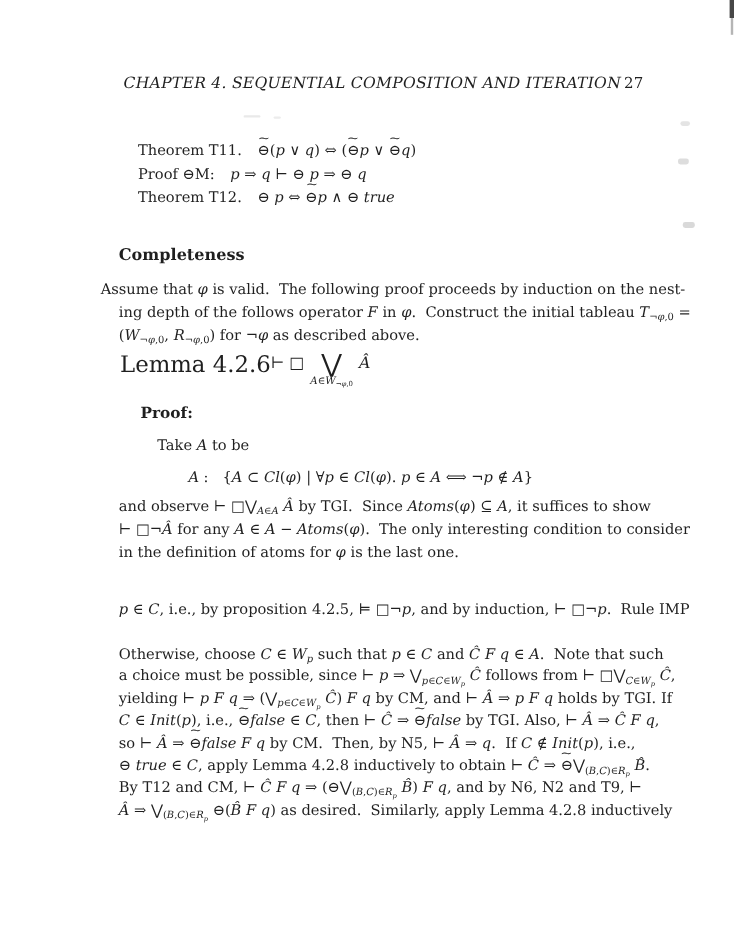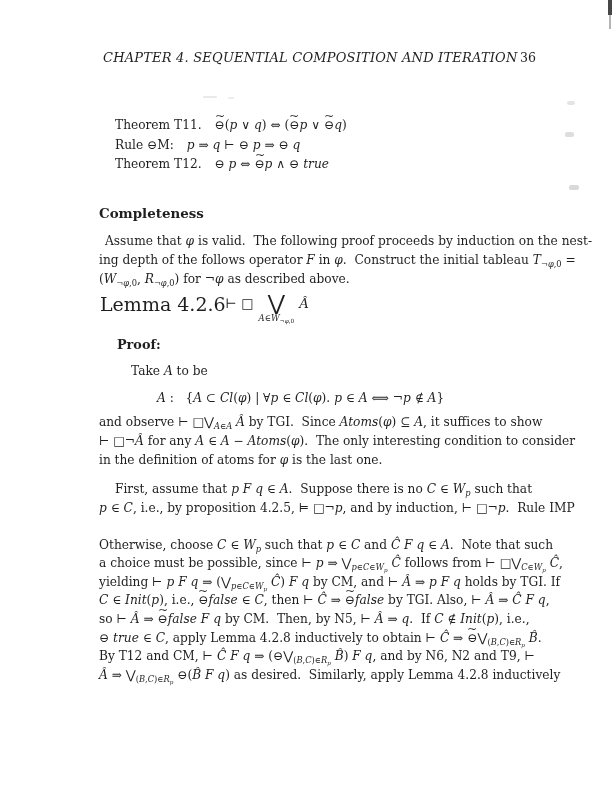--- a/index.html
+++ b/index.html
@@ -1,21 +1,21 @@
 <!DOCTYPE html>
 <html><head>
 <meta charset="utf-8">
 <style>
   html,body{margin:0;padding:0;background:#f3f3f3;}
   .page{
     position:relative;width:612px;height:791px;background:#ffffff;
     font-family:"DejaVu Serif","DejaVu Sans",serif;color:#1f1f1f;
     overflow:hidden;margin:0 auto;
   }
-  .header{position:absolute;left:103px;top:50px;width:433px;display:flex;
+  .header{position:absolute;left:103px;top:61px;width:433px;display:flex;
           justify-content:space-between;align-items:baseline;}
   .chapter{font-style:italic;font-size:13px;letter-spacing:.2px;white-space:nowrap;}
   .pagenum{font-size:12.5px;}
   .ln{position:absolute;font-size:12.2px;line-height:17px;white-space:nowrap;}
   .thlabel{margin-right:13px;}
   .heading{position:absolute;font-weight:bold;font-size:13.4px;white-space:nowrap;}
   .subheading{position:absolute;font-weight:bold;font-size:12.8px;white-space:nowrap;}
   i{font-style:italic;}
   .cal{font-style:italic;}
   sub{font-size:.68em;vertical-align:-.32em;line-height:0;}
@@ -36,35 +36,35 @@
   .edge-tail{right:1px;top:15px;width:2px;height:14px;background:#b5b5b5;}
   .smudge{background:#dedede;border-radius:2px;}
 </style>
 </head>
 <body>
 
 <div class="page">
 
   <div class="header">
     <span class="chapter">CHAPTER 4.  SEQUENTIAL COMPOSITION AND ITERATION</span>
-    <span class="pagenum">36</span>
+    <span class="pagenum">27</span>
   </div>
 
   <div class="ln" style="left:115px;top:117px">
     <span class="thlabel">Theorem T11.</span><span><span class="wt">⊖</span>(<i>p</i> ∨ <i>q</i>) ⇔ (<span class="wt">⊖</span><i>p</i> ∨ <span class="wt">⊖</span><i>q</i>)</span>
   </div>
   <div class="ln" style="left:115px;top:137px">
-    <span class="thlabel">Rule ⊖M:</span><span><i>p</i> ⇒ <i>q</i> ⊢ ⊖ <i>p</i> ⇒ ⊖ <i>q</i></span>
+    <span class="thlabel">Proof ⊖M:</span><span><i>p</i> ⇒ <i>q</i> ⊢ ⊖ <i>p</i> ⇒ ⊖ <i>q</i></span>
   </div>
   <div class="ln" style="left:115px;top:156px">
     <span class="thlabel">Theorem T12.</span><span>⊖ <i>p</i> ⇔ <span class="wt">⊖</span><i>p</i> ∧ ⊖ <i>true</i></span>
   </div>
 
   <div class="heading" style="left:99px;top:205px">Completeness</div>
-  <div class="ln" style="left:105px;top:233px">Assume that <i>φ</i> is valid.&nbsp; The following proof proceeds by induction on the nest-</div>
+  <div class="ln" style="left:84px;top:233px">Assume that <i>φ</i> is valid.&nbsp; The following proof proceeds by induction on the nest-</div>
   <div class="ln" style="left:99px;top:252px">ing depth of the follows operator <span class="cal">F</span> in <i>φ</i>.&nbsp; Construct the initial tableau <span class="cal">T</span><sub>¬<i>φ</i>,0</sub> =</div>
   <div class="ln" style="left:99px;top:271px">(<i>W</i><sub>¬<i>φ</i>,0</sub>, <i>R</i><sub>¬<i>φ</i>,0</sub>) for ¬<i>φ</i> as described above.</div>
 
   <div class="lemma-row">
     <span class="lemma-label">Lemma 4.2.6</span>
     <span class="lemma-formula">
       <span class="lf-prefix">⊢ □</span>
       <span class="veestack">
         <span class="vee-main">⋁</span>
         <span class="vee-under"><i>A</i>∈<i>W</i><sub>¬<i>φ</i>,0</sub></span>
@@ -74,21 +74,20 @@
   </div>
 
   <div class="subheading" style="left:117px;top:337px">Proof:</div>
   <div class="ln" style="left:131px;top:363px">Take <span class="cal">A</span> to be</div>
   <div class="ln" style="left:99px;top:414px">and observe ⊢ □⋁<sub><i>A</i>∈<span class="cal">A</span></sub> <i>Â</i> by TGI.&nbsp; Since <i>Atoms</i>(<i>φ</i>) ⊆ <span class="cal">A</span>, it suffices to show</div>
 
   <div class="ln" style="left:157px;top:390px"><span class="cal">A</span> :&nbsp;&nbsp;&nbsp;{<i>A</i> ⊂ <i>Cl</i>(<i>φ</i>) | ∀<i>p</i> ∈ <i>Cl</i>(<i>φ</i>). <i>p</i> ∈ <i>A</i> ⟺ ¬<i>p</i> ∉ <i>A</i>}</div>
   <div class="ln" style="left:99px;top:433px">⊢ □¬<i>Â</i> for any <i>A</i> ∈ <span class="cal">A</span> − <i>Atoms</i>(<i>φ</i>).&nbsp; The only interesting condition to consider</div>
   <div class="ln" style="left:99px;top:452px">in the definition of atoms for <i>φ</i> is the last one.</div>
 
-  <div class="ln" style="left:115px;top:481px">First, assume that <i>p</i> <span class="cal">F</span> <i>q</i> ∈ <i>A</i>.&nbsp; Suppose there is no <i>C</i> ∈ <i>W</i><sub><i>p</i></sub> such that</div>
   <div class="ln" style="left:99px;top:500px"><i>p</i> ∈ <i>C</i>, i.e., by proposition 4.2.5, ⊨ □¬<i>p</i>, and by induction, ⊢ □¬<i>p</i>.&nbsp; Rule IMP</div>
   <div class="ln" style="left:99px;top:537px">Otherwise, choose <i>C</i> ∈ <i>W</i><sub><i>p</i></sub> such that <i>p</i> ∈ <i>C</i> and <i>Ĉ</i> <span class="cal">F</span> <i>q</i> ∈ <i>A</i>.&nbsp; Note that such</div>
   <div class="ln" style="left:99px;top:555px">a choice must be possible, since ⊢ <i>p</i> ⇒ ⋁<sub><i>p</i>∈<i>C</i>∈<i>W</i><i><sub>p</sub></i></sub> <i>Ĉ</i> follows from ⊢ □⋁<sub><i>C</i>∈<i>W</i><i><sub>p</sub></i></sub> <i>Ĉ</i>,</div>
   <div class="ln" style="left:99px;top:574px">yielding ⊢ <i>p</i> <span class="cal">F</span> <i>q</i> ⇒ (⋁<sub><i>p</i>∈<i>C</i>∈<i>W</i><i><sub>p</sub></i></sub> <i>Ĉ</i>) <span class="cal">F</span> <i>q</i> by CM, and ⊢ <i>Â</i> ⇒ <i>p</i> <span class="cal">F</span> <i>q</i> holds by TGI. If</div>
   <div class="ln" style="left:99px;top:592px"><i>C</i> ∈ <i>Init</i>(<i>p</i>), i.e., <span class="wt">⊖</span><i>false</i> ∈ <i>C</i>, then ⊢ <i>Ĉ</i> ⇒ <span class="wt">⊖</span><i>false</i> by TGI. Also, ⊢ <i>Â</i> ⇒ <i>Ĉ</i> <span class="cal">F</span> <i>q</i>,</div>
   <div class="ln" style="left:99px;top:611px">so ⊢ <i>Â</i> ⇒ <span class="wt">⊖</span><i>false</i> <span class="cal">F</span> <i>q</i> by CM.&nbsp; Then, by N5, ⊢ <i>Â</i> ⇒ <i>q</i>.&nbsp; If <i>C</i> ∉ <i>Init</i>(<i>p</i>), i.e.,</div>
   <div class="ln" style="left:99px;top:630px">⊖ <i>true</i> ∈ <i>C</i>, apply Lemma 4.2.8 inductively to obtain ⊢ <i>Ĉ</i> ⇒ <span class="wt">⊖</span>⋁<sub>(<i>B</i>,<i>C</i>)∈<i>R</i><i><sub>p</sub></i></sub> <i>B̂</i>.</div>
   <div class="ln" style="left:99px;top:648px">By T12 and CM, ⊢ <i>Ĉ</i> <span class="cal">F</span> <i>q</i> ⇒ (⊖⋁<sub>(<i>B</i>,<i>C</i>)∈<i>R</i><i><sub>p</sub></i></sub> <i>B̂</i>) <span class="cal">F</span> <i>q</i>, and by N6, N2 and T9, ⊢</div>
   <div class="ln" style="left:99px;top:667px"><i>Â</i> ⇒ ⋁<sub>(<i>B</i>,<i>C</i>)∈<i>R</i><i><sub>p</sub></i></sub> ⊖(<i>B̂</i> <span class="cal">F</span> <i>q</i>) as desired.&nbsp; Similarly, apply Lemma 4.2.8 inductively</div>
 

